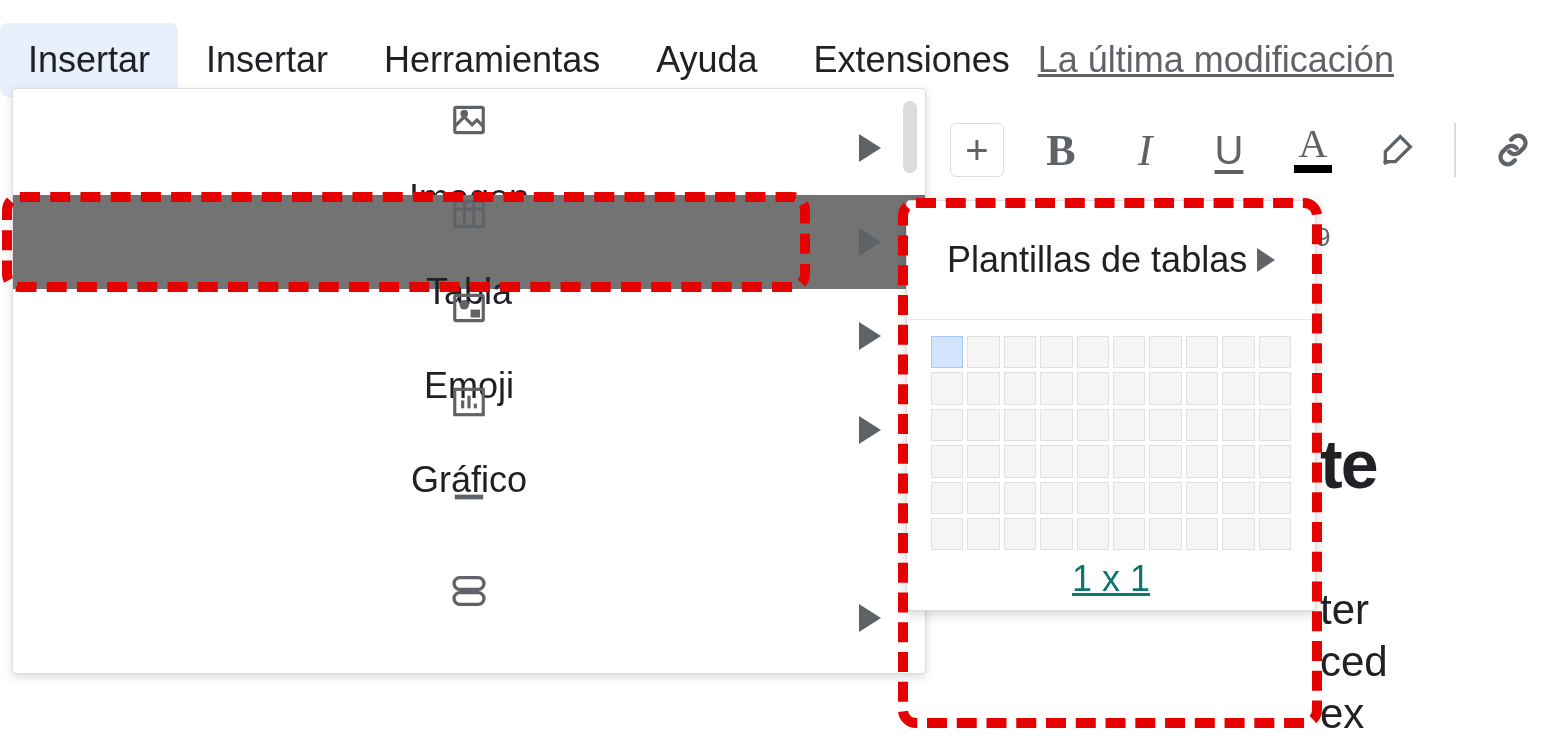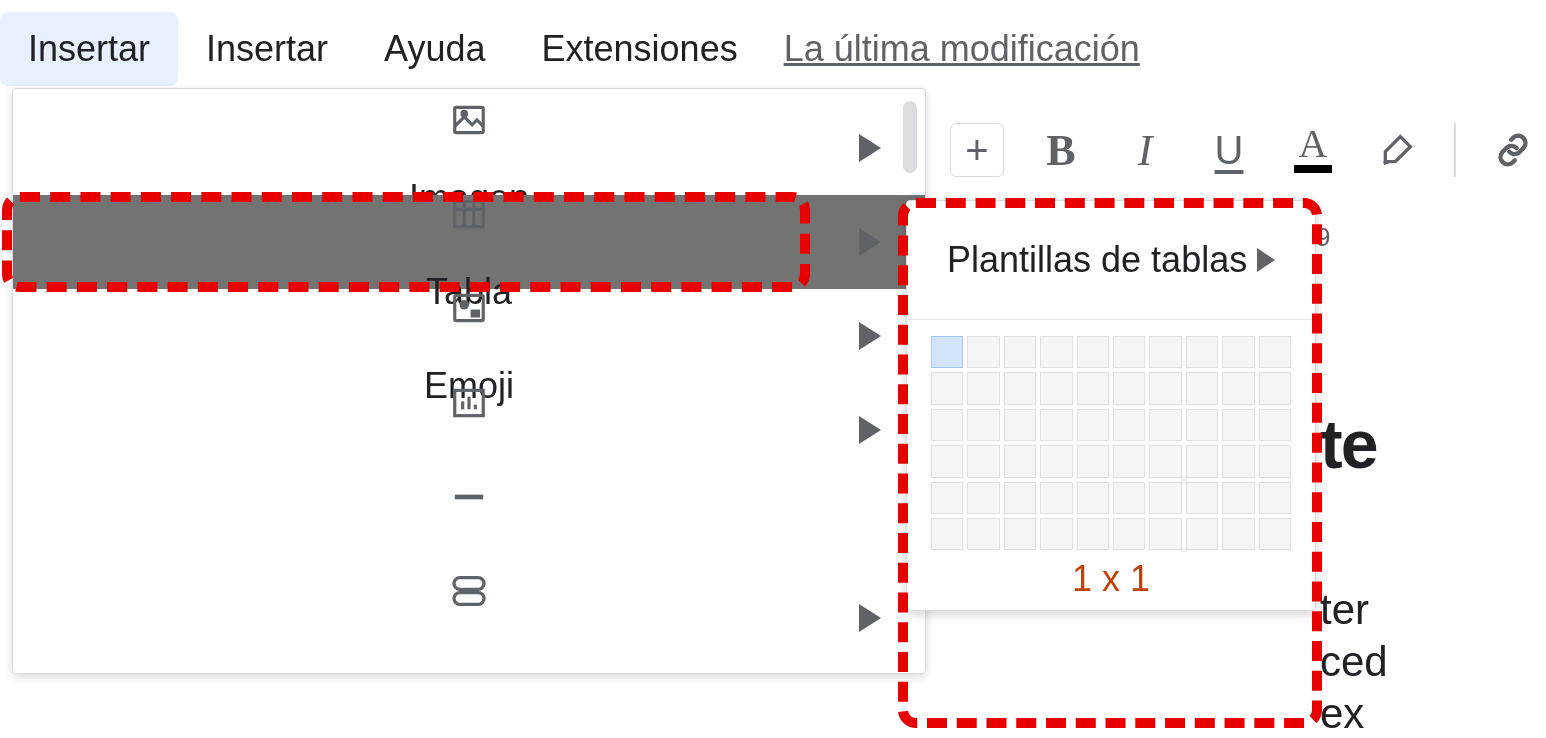--- a/index.html
+++ b/index.html
@@ -1,22 +1,22 @@
 <!DOCTYPE html>
 <html><head>
 <meta charset="utf-8">
 <style>
   * { box-sizing: border-box; margin:0; padding:0; }
   html,body { width:1546px; height:738px; font-family: Arial, 'Helvetica Neue', sans-serif; background:#fff; color:#202124; overflow:hidden; }
 
   
-  .menubar { position:absolute; left:0; top:5px; height:88px; width:1546px; display:flex; align-items:center; }
+  .menubar { position:absolute; left:0; top:16px; height:88px; width:1546px; display:flex; align-items:center; }
   .menu-item { font-size:36px; padding:16px 28px; color:#202124; cursor:pointer; }
   .menu-item.active { background:#e8f0fe; border-radius:8px; }
-  .last-mod { font-size:36px; color:#5f6368; text-decoration:underline; margin-left:18px; white-space:nowrap; }
+  .last-mod { font-size:36px; color:#5f6368; text-decoration:underline; white-space:nowrap; }
 
   
   .dropdown { position:absolute; left:12px; top:88px; width:914px; background:#fff; border:1px solid #dadce0; border-radius:4px; box-shadow:0 3px 10px rgba(0,0,0,.15); padding:12px 0 8px 0; }
   .dropdown .scrollbar-thumb { position:absolute; right:8px; top:12px; width:14px; height:72px; background:#dadce0; border-radius:7px; }
   .dd-item { height:94px; display:flex; align-items:center; gap:38px; padding:0 36px; font-size:36px; cursor:pointer; position:relative;flex-direction:column; }
   .dd-item .icon-slot { width:40px; height:40px; display:flex; align-items:center; justify-content:center; color:#5f6368; }
   .dd-item .arrow { position:absolute; right:44px; top:50%; transform:translateY(-50%); width:0; height:0; border-style:solid; border-width:14px 0 14px 22px; border-color:transparent transparent transparent #5f6368; }
   .dd-item.hover { background:#737373; }
 
   
@@ -37,33 +37,34 @@
 
   
   .submenu { position:absolute; left:906px; top:200px; width:410px; background:#fff; border:1px solid #dadce0; border-radius:4px; box-shadow:0 3px 12px rgba(0,0,0,.18); padding:10px 0; }
   .sub-item { height:98px; display:flex; align-items:center; justify-content:space-between; padding:0 40px; font-size:36px; cursor:pointer; }
   .sub-item .arrow2 { width:0; height:0; border-style:solid; border-width:12px 0 12px 18px; border-color:transparent transparent transparent #5f6368; }
   .sub-sep { height:1px; background:#e8eaed; margin:10px 0; }
   .grid-wrap { padding:6px 22px 0 22px; display:flex; flex-direction:column; align-items:center; }
   .grid { width:360px; display:grid; grid-template-columns:repeat(10,1fr); grid-template-rows:repeat(6,1fr); gap:4px; }
   .cell { background:#f5f5f5; border:1px solid #e0e0e0; width:100%; aspect-ratio:1/1; cursor:pointer; }
   .cell.sel { background:#d2e3fc; border:1px solid #a8c7fa; }
-  .grid-label { margin-top:8px; font-size:36px; color:#c2410c; }
-
-  
-  .doc-peek { position:absolute; left:1320px; top:410px; font-weight:900; font-size:68px; line-height:1; letter-spacing:-2px;}
+  .grid-label { margin-top:8px; font-size:36px; color:#0f766e;text-decoration:underline; }
+
+  
+  .doc-peek { position:absolute; left:1320px; top:430px; font-weight:900; font-size:68px; line-height:1; letter-spacing:-2px;}
   .doc-peek2 { position:absolute; left:1320px; top:584px; font-size:42px; line-height:52px;}
   .ruler-mark { position:absolute; left:1316px; top:222px; font-size:26px; color:#5f6368;}
 </style>
 </head>
 <body>
 
 <div class="menubar">
   <span class="menu-item active">Insertar</span>
   <span class="menu-item">Insertar</span>
+  <span class="menu-item">Herramientas</span>
   <span class="menu-item">Ayuda</span>
   <span class="menu-item">Extensiones</span>
   <span class="last-mod">La última modificación</span>
 </div>
 
 <div class="toolbar">
   <div class="tb-btn tb-plus">+</div>
   <div class="tb-btn tb-bold">B</div>
   <div class="tb-btn tb-italic">I</div>
   <div class="tb-btn tb-under">
@@ -132,20 +133,21 @@
 
   <div class="dd-item">
     <span class="icon-slot">
       <svg viewBox="0 0 24 24" width="38" height="38" fill="none" stroke="#5f6368" stroke-width="2">
           <rect x="3" y="4" width="18" height="16"></rect>
           <line x1="8" y1="16" x2="8" y2="11"></line>
           <line x1="12" y1="16" x2="12" y2="8"></line>
           <line x1="16" y1="16" x2="16" y2="13"></line>
         </svg>
     </span>
+    <span>Gráfico</span>
     <span class="arrow"></span>
   </div>
 
   <div class="dd-item">
     <span class="icon-slot">
       <svg viewBox="0 0 24 24" width="38" height="38">
           <line x1="3" y1="12" x2="21" y2="12" stroke="#5f6368" stroke-width="3"></line>
         </svg>
     </span>
   </div>

